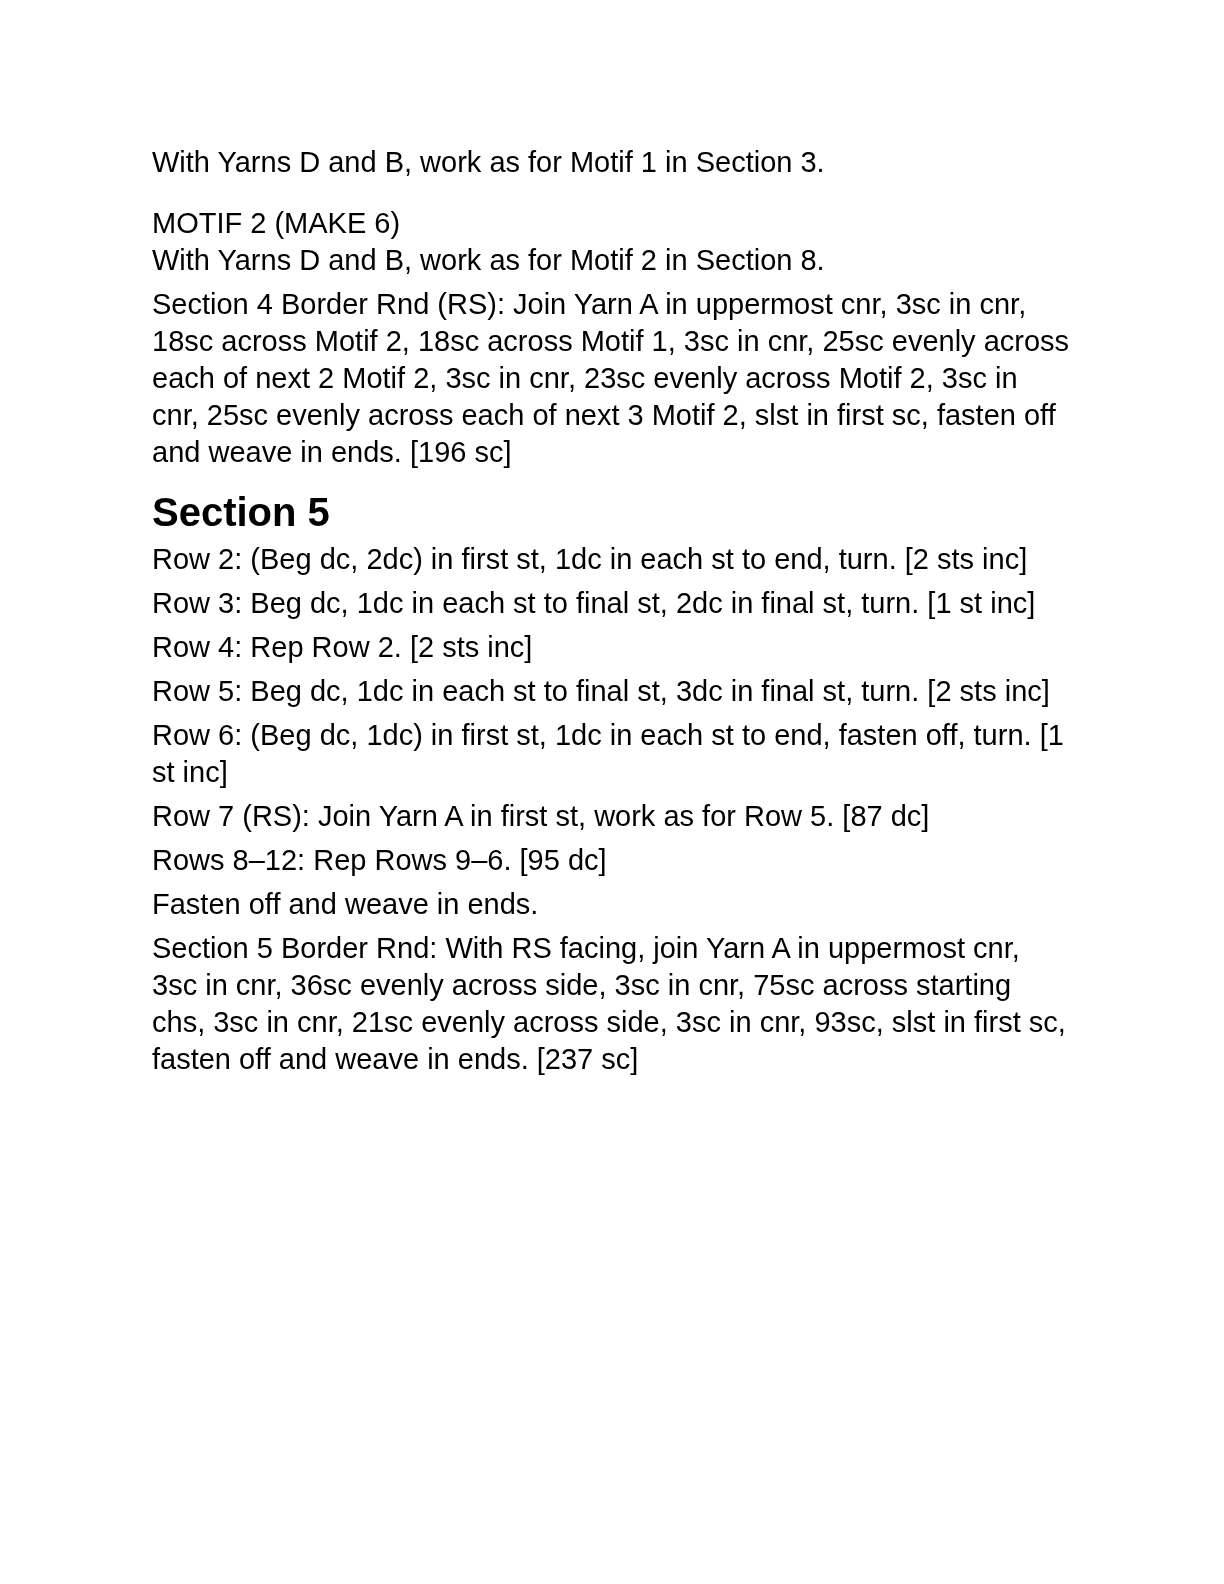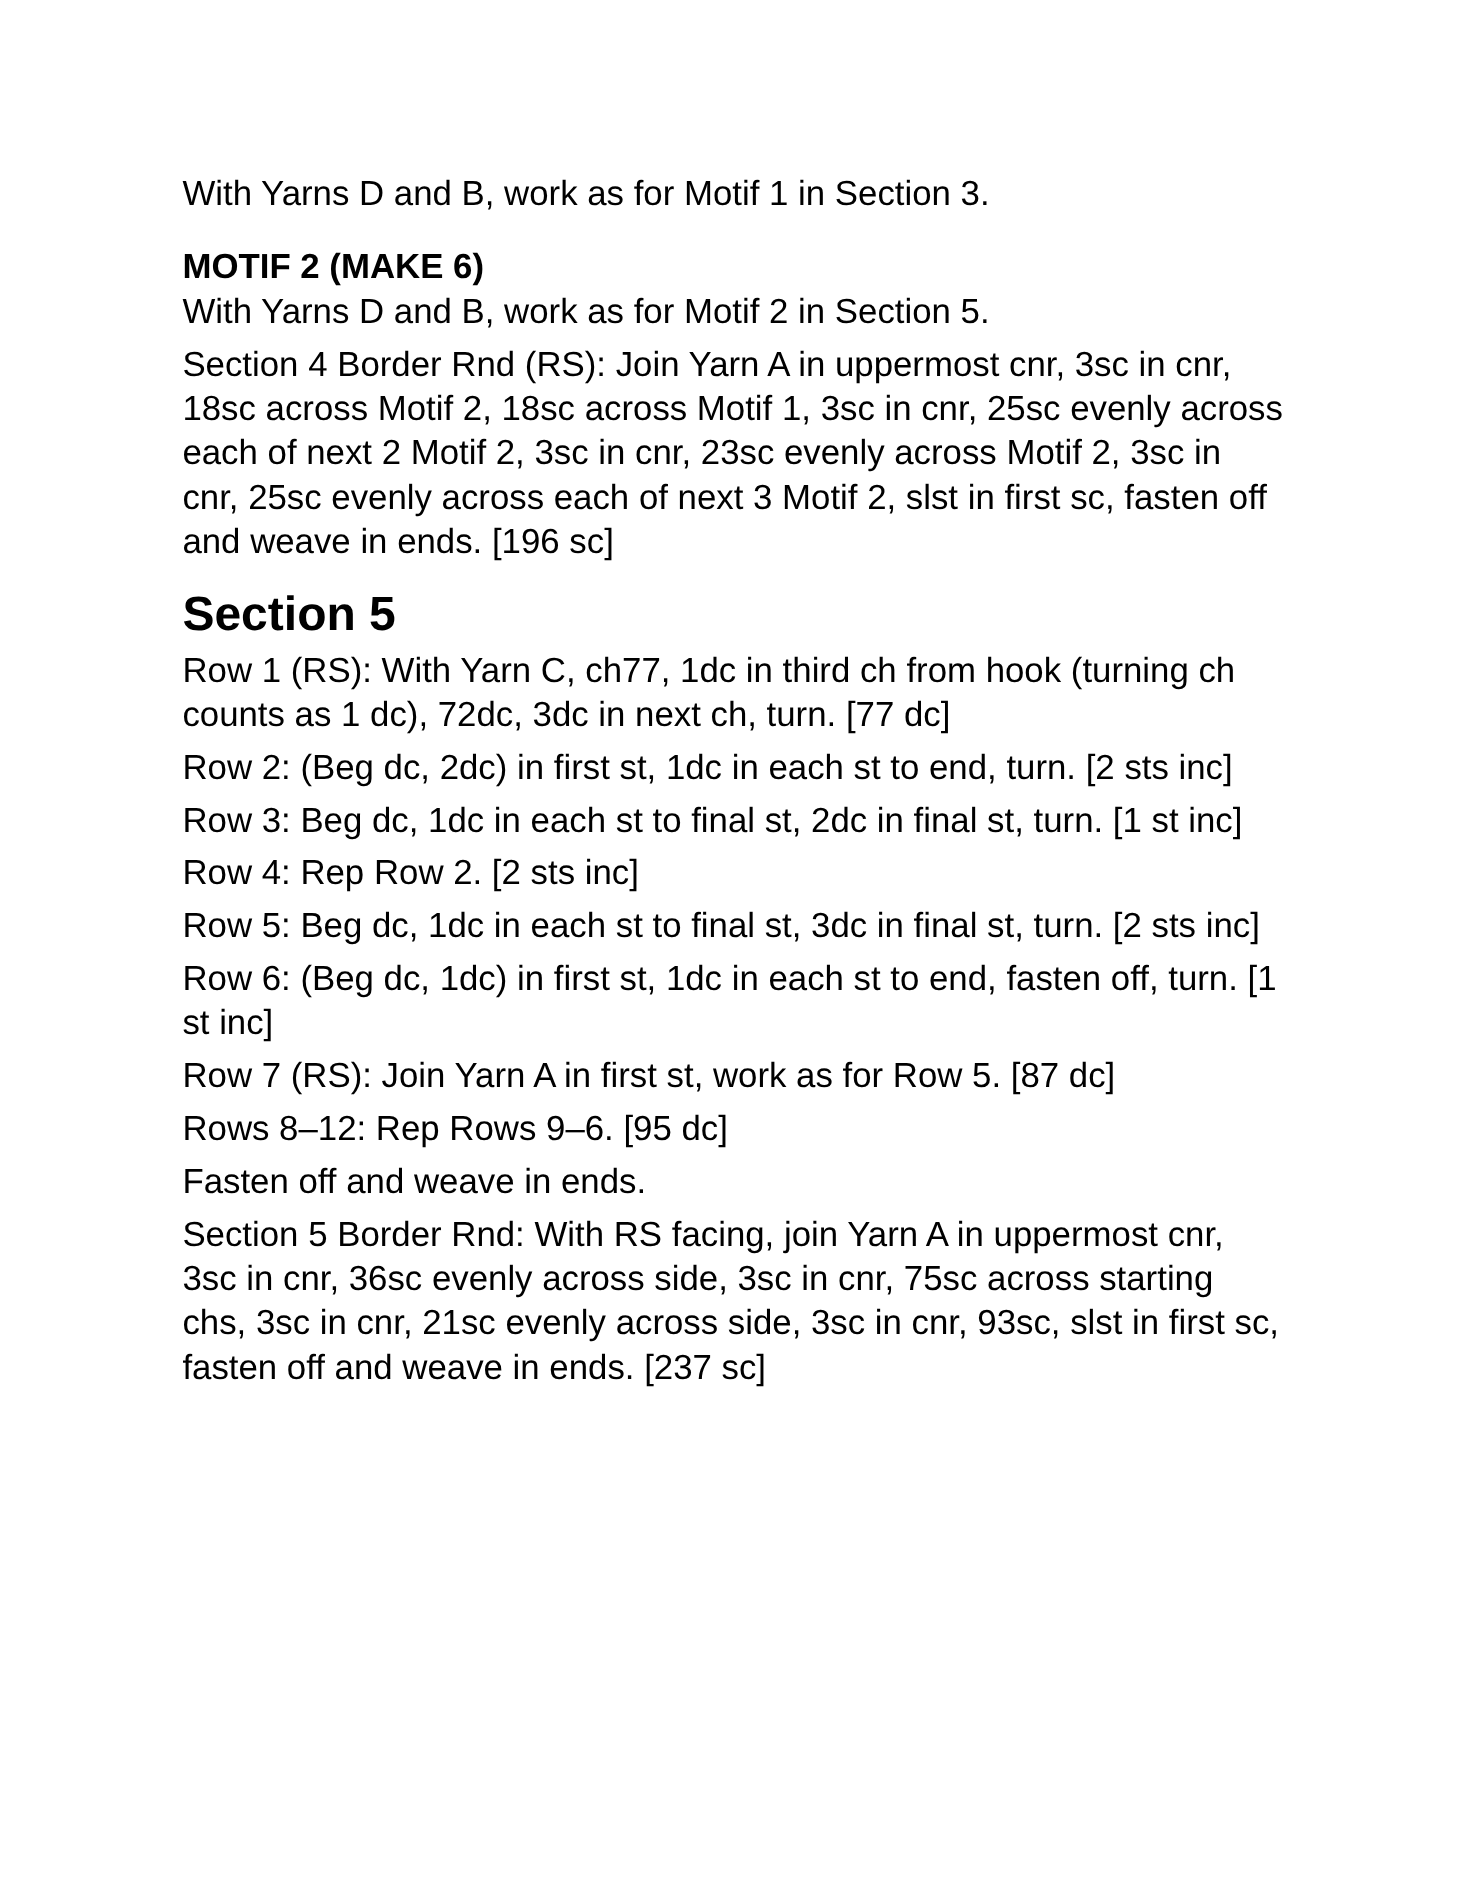--- a/index.html
+++ b/index.html
@@ -22,21 +22,21 @@
     top: 144px;
     width: 920px;
   }
   .content p {
     margin: 0 0 7px 0;
     font-size: 29px;
     line-height: 37px;
     font-weight: normal;
   }
   .content p.subheading {
-    font-weight: bold;
+    font-weight: normal;
     margin-top: 24px;
     margin-bottom: 0;
   }
   .content h2.heading {
     font-size: 40px;
     line-height: 42px;
     font-weight: bold;
     margin: 20px 0 8px 0;
   }
   .lead {
@@ -46,28 +46,27 @@
 </head>
 <body>
 
 <div class="page">
   <div class="content">
 
     <p class="body">With Yarns D and B, work as for Motif 1 in Section 3.</p>
 
     <p class="subheading">MOTIF 2 (MAKE 6)</p>
 
-    <p class="body">With Yarns D and B, work as for Motif 2 in Section 5.</p>
+    <p class="body">With Yarns D and B, work as for Motif 2 in Section 8.</p>
 
 
     <p class="labeled"><span class="lead">Section 4 Border Rnd (RS):</span><span> Join Yarn A in uppermost cnr, 3sc in cnr, 18sc across Motif 2, 18sc across Motif 1, 3sc in cnr, 25sc evenly across each of next 2 Motif 2, 3sc in cnr, 23sc evenly across Motif 2, 3sc in cnr, 25sc evenly across each of next 3 Motif 2, slst in first sc, fasten off and weave in ends. [196 sc]</span></p>
 
     <h2 class="heading">Section 5</h2>
 
-    <p class="labeled"><span class="lead">Row 1 (RS):</span><span> With Yarn C, ch77, 1dc in third ch from hook (turning ch counts as 1 dc), 72dc, 3dc in next ch, turn. [77 dc]</span></p>
 
     <p class="labeled"><span class="lead">Row 2:</span><span> (Beg dc, 2dc) in first st, 1dc in each st to end, turn. [2 sts inc]</span></p>
 
     <p class="labeled"><span class="lead">Row 3:</span><span> Beg dc, 1dc in each st to final st, 2dc in final st, turn. [1 st inc]</span></p>
 
     <p class="labeled"><span class="lead">Row 4:</span><span> Rep Row 2. [2 sts inc]</span></p>
 
     <p class="labeled"><span class="lead">Row 5:</span><span> Beg dc, 1dc in each st to final st, 3dc in final st, turn. [2 sts inc]</span></p>
 
     <p class="labeled"><span class="lead">Row 6:</span><span> (Beg dc, 1dc) in first st, 1dc in each st to end, fasten off, turn. [1 st inc]</span></p>

